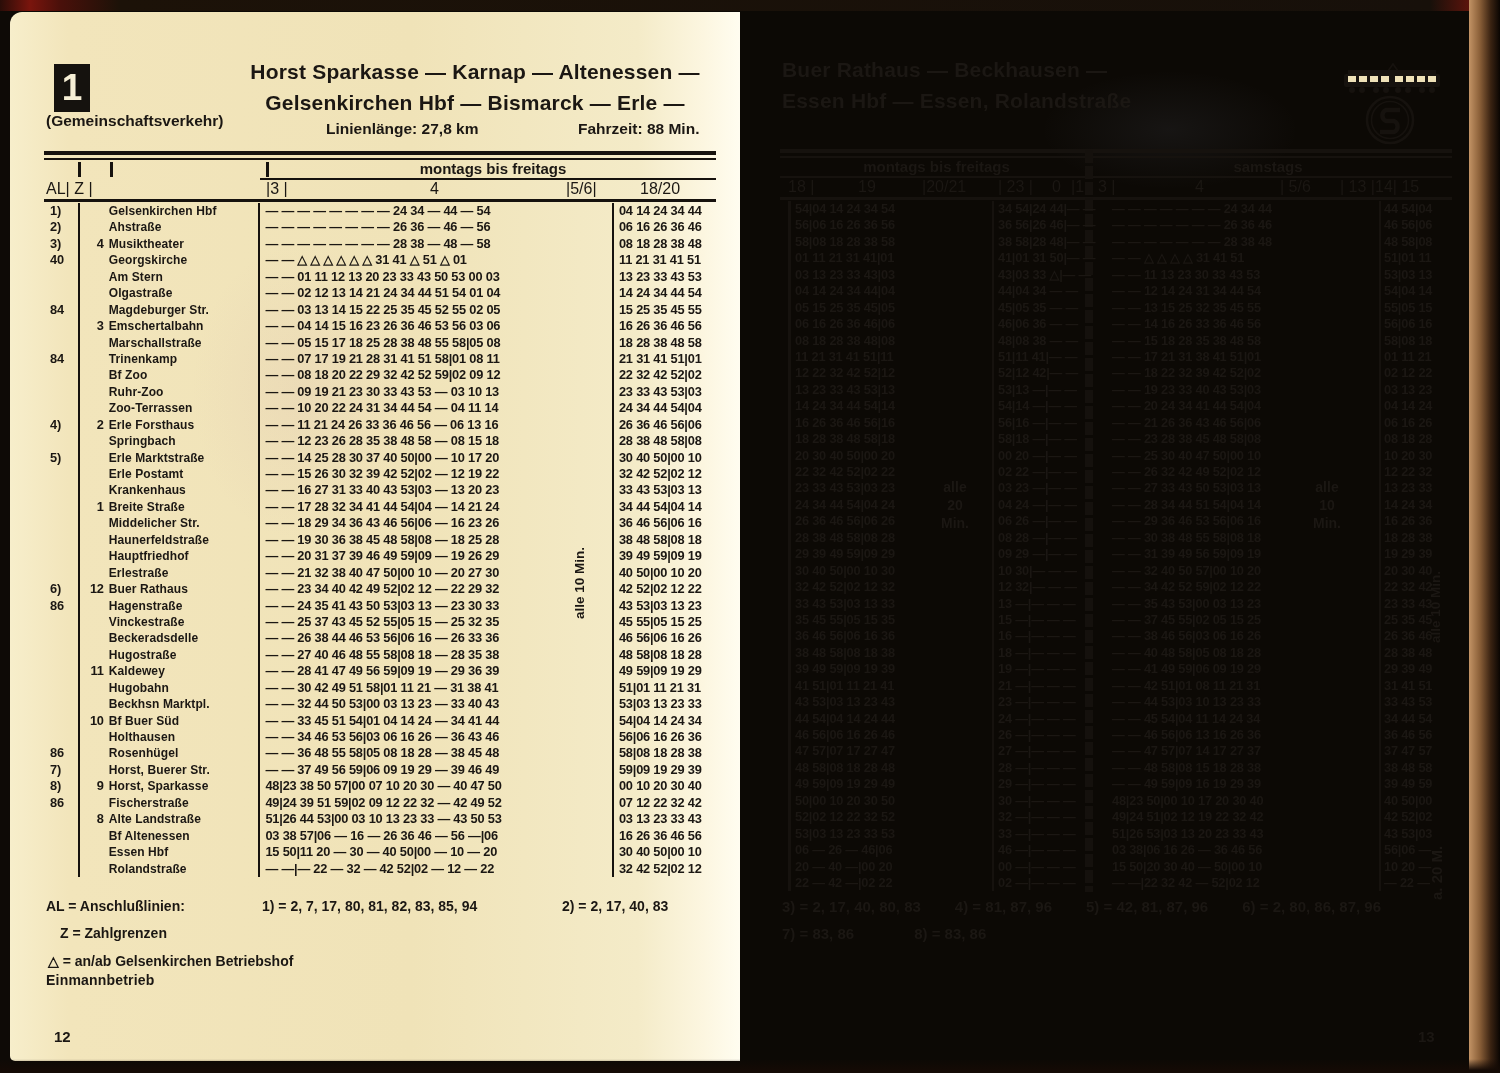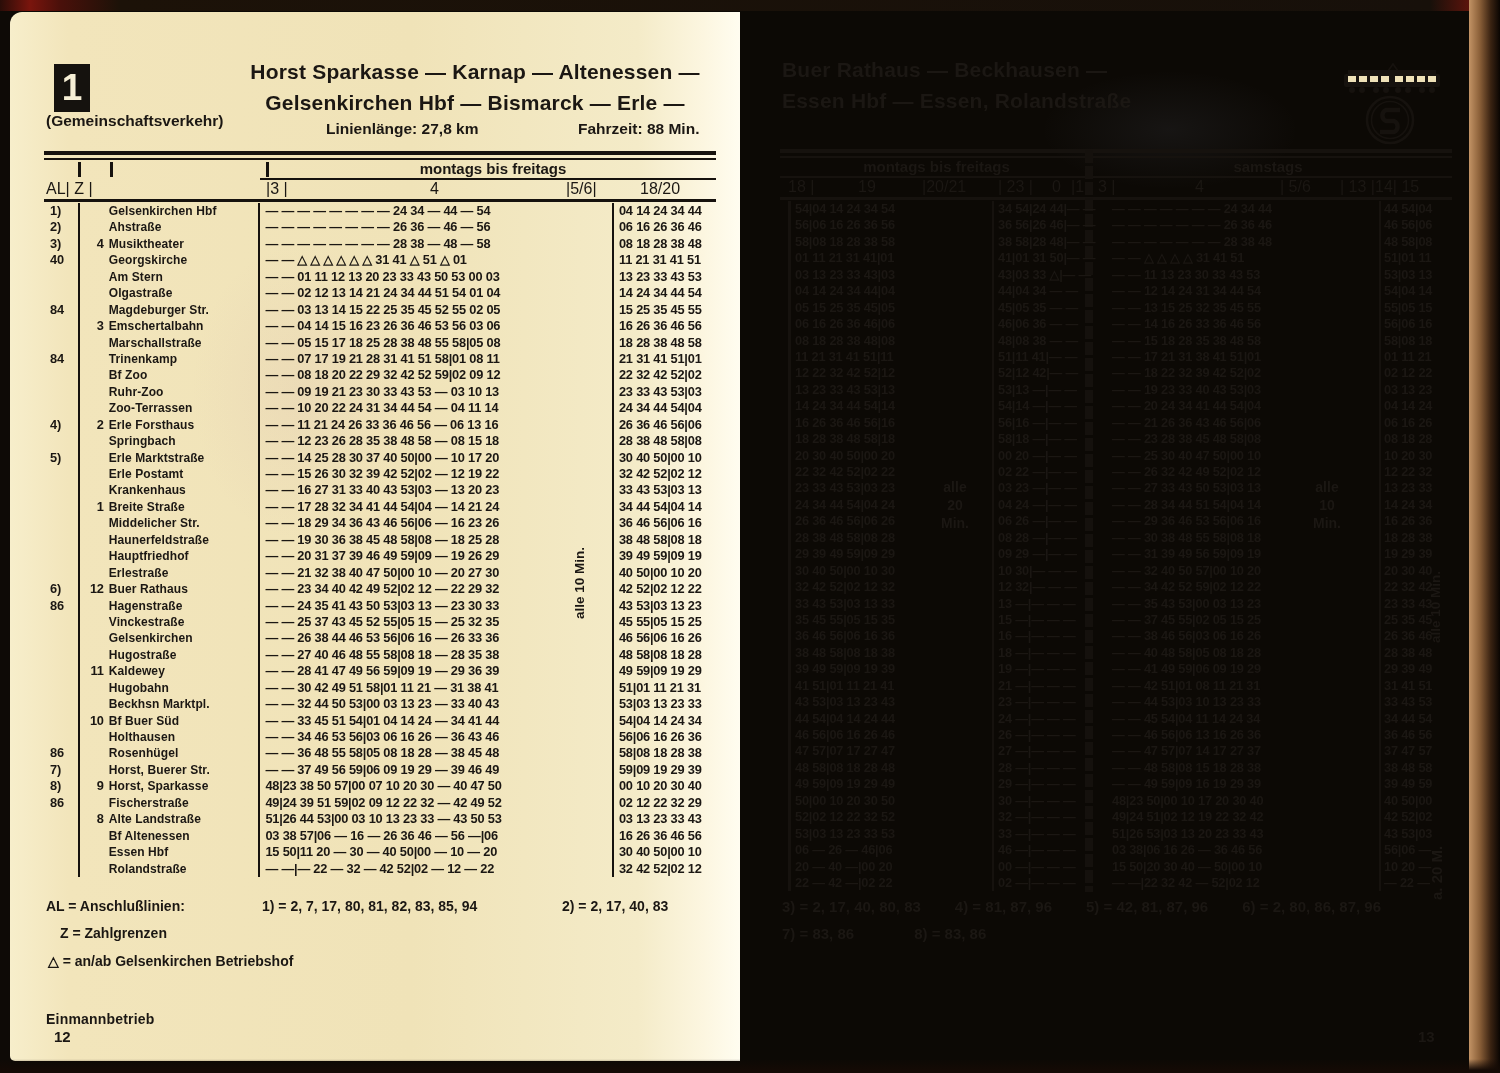--- a/index.html
+++ b/index.html
@@ -269,21 +269,21 @@
         <div class="lrow">
           <span class="c-al"></span>
           <span class="c-z"></span>
           <span class="c-name">Vinckestraße</span>
           <span class="c-main">— — 25 37 43 45 52 55|05 15 — 25 32 35</span>
           <span class="c-late">45 55|05 15 25</span>
         </div>
         <div class="lrow">
           <span class="c-al"></span>
           <span class="c-z"></span>
-          <span class="c-name">Gelsenkirchen</span>
+          <span class="c-name">Beckeradsdelle</span>
           <span class="c-main">— — 26 38 44 46 53 56|06 16 — 26 33 36</span>
           <span class="c-late">46 56|06 16 26</span>
         </div>
         <div class="lrow">
           <span class="c-al"></span>
           <span class="c-z"></span>
           <span class="c-name">Hugostraße</span>
           <span class="c-main">— — 27 40 46 48 55 58|08 18 — 28 35 38</span>
           <span class="c-late">48 58|08 18 28</span>
         </div>
@@ -341,21 +341,21 @@
           <span class="c-z">9</span>
           <span class="c-name">Horst, Sparkasse</span>
           <span class="c-main">48|23 38 50 57|00 07 10 20 30 — 40 47 50</span>
           <span class="c-late">00 10 20 30 40</span>
         </div>
         <div class="lrow">
           <span class="c-al">86</span>
           <span class="c-z"></span>
           <span class="c-name">Fischerstraße</span>
           <span class="c-main">49|24 39 51 59|02 09 12 22 32 — 42 49 52</span>
-          <span class="c-late">02 12 22 32 29</span>
+          <span class="c-late">07 12 22 32 42</span>
         </div>
         <div class="lrow">
           <span class="c-al"></span>
           <span class="c-z">8</span>
           <span class="c-name">Alte Landstraße</span>
           <span class="c-main">51|26 44 53|00 03 10 13 23 33 — 43 50 53</span>
           <span class="c-late">03 13 23 33 43</span>
         </div>
         <div class="lrow">
           <span class="c-al"></span>
@@ -380,21 +380,21 @@
         </div>
       </div>
 
     <div class="note-v" style="left:562px;top:462px;height:145px;">alle 10 Min.</div>
 
     <div class="fnote" style="left:36px;top:886px;">AL = Anschlußlinien:</div>
     <div class="fnote" style="left:252px;top:886px;">1) = 2, 7, 17, 80, 81, 82, 83, 85, 94</div>
     <div class="fnote" style="left:552px;top:886px;">2) = 2, 17, 40, 83</div>
     <div class="fnote" style="left:50px;top:913px;">Z = Zahlgrenzen</div>
     <div class="fnote" style="left:38px;top:941px;">△ = an/ab Gelsenkirchen Betriebshof</div>
-    <div class="fnote" style="left:36px;top:999px;letter-spacing:.2px;">Einmannbetrieb</div>
+    <div class="fnote" style="left:36px;top:960px;letter-spacing:.2px;">Einmannbetrieb</div>
     <div class="pagenum" style="left:44px;top:1016px;">12</div>
   </div>
 
   <div class="page page-right">
     <div class="stain" style="left:300px;top:60px;width:260px;height:120px;background:radial-gradient(ellipse at center,rgba(150,160,190,.08),rgba(150,160,190,0) 70%);"></div>
     <div class="rp-title">
       <div>Buer Rathaus — Beckhausen —</div>
       <div>Essen Hbf — Essen, Rolandstraße</div>
     </div>
 

